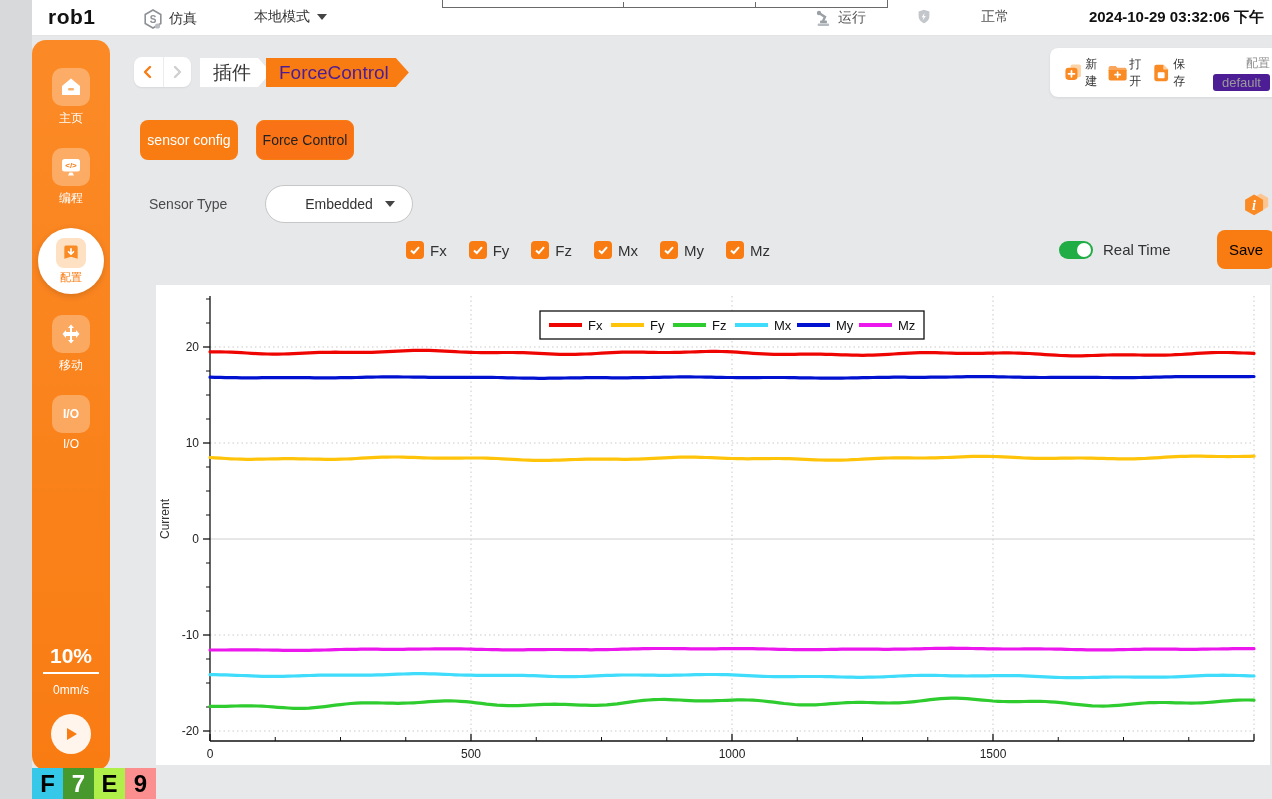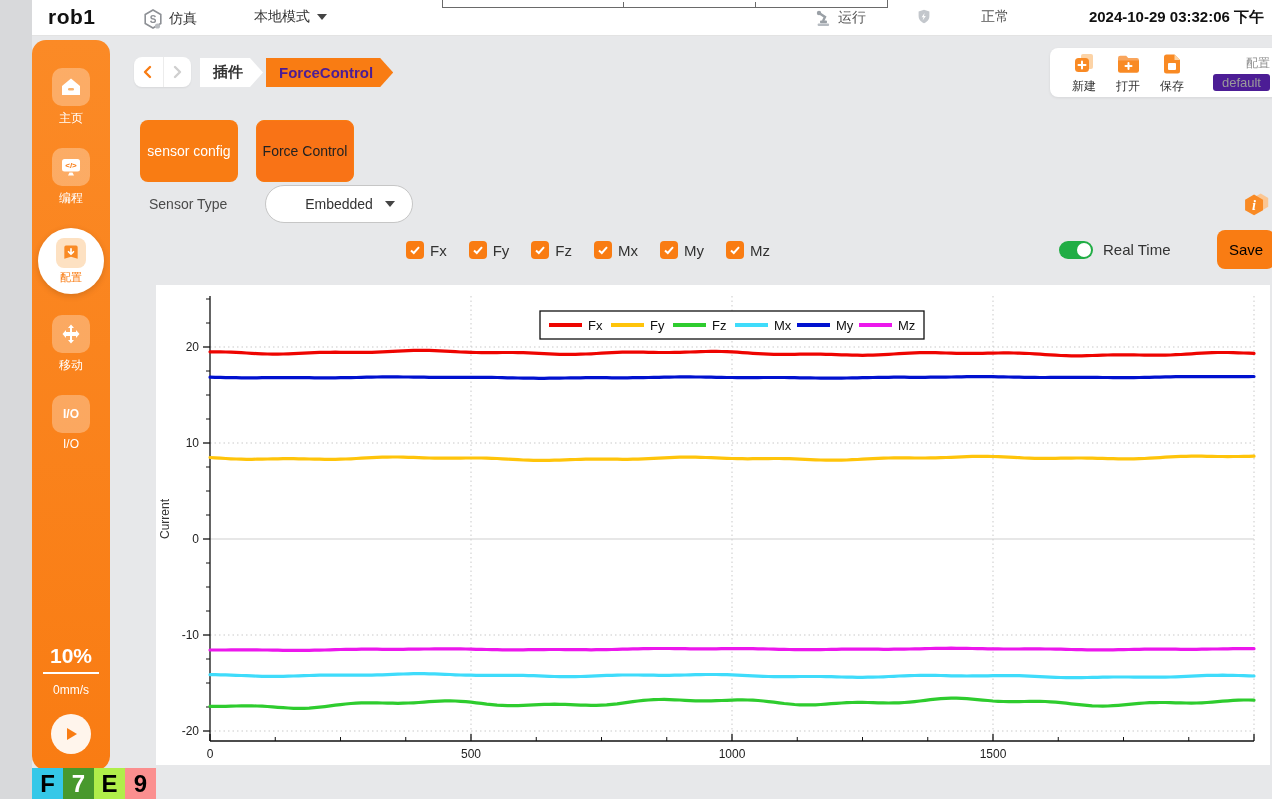--- a/index.html
+++ b/index.html
@@ -34,35 +34,35 @@
   .play-btn { width:40px; height:40px; border-radius:50%; background:rgba(255,255,255,.92); margin-top:17px; display:flex; align-items:center; justify-content:center; cursor:pointer; }
 
   
   .captcha { position:absolute; left:0; top:768px; display:flex; }
   .captcha .cell { width:31px; height:31px; font-size:24px; font-weight:bold; text-align:center; line-height:31px; }
 
   
   .nav-btns { position:absolute; left:102px; top:57px; width:57px; height:30px; background:#fff; border-radius:8px; display:flex; overflow:hidden; box-shadow:0 1px 2px rgba(0,0,0,.07); }
   .nav-half { width:50%; display:flex; align-items:center; justify-content:center; cursor:pointer; }
   .nav-half + .nav-half { border-left:1px solid #ececec; }
-  .crumb { position:absolute; top:58px; height:29px; display:flex; align-items:center; font-weight:bold; font-size:15px; padding:0 20px 0 13px; cursor:pointer;
+  .crumb { position:absolute; top:58px; height:29px; display:flex; align-items:center; font-weight:normal; font-size:19px; padding:0 20px 0 13px; cursor:pointer;
            clip-path:polygon(0 0, calc(100% - 13px) 0, 100% 50%, calc(100% - 13px) 100%, 0 100%); }
   .crumb-plugin { left:168px; background:#fff; color:#333; }
   .crumb-force { left:234px; background:var(--accent); color:#4c1d95; }
 
   
   .toolbar { position:absolute; left:1018px; top:48px; width:230px; height:49px; background:#fff; border-radius:8px;
              box-shadow:0 1px 3px rgba(0,0,0,.08); display:flex; align-items:center; padding:0 10px 0 12px; }
-  .tool-btn { width:44px; display:flex; flex-direction:column; align-items:center; gap:1px; font-size:12px; color:#333; cursor:pointer; }
+  .tool-btn { width:44px; display:flex; flex-direction:row; align-items:center; gap:1px; font-size:12px; color:#333; cursor:pointer; }
   .config-block { margin-left:auto; text-align:right; }
   .config-label { font-size:12px; color:#8d8d8d; }
   .config-value { margin-top:2px; background:#4c1d95; color:#9b9b9b; font-size:13px; padding:1px 9px; border-radius:3px; display:inline-block; }
 
   
-  .tab { position:absolute; top:120px; height:62px; border-radius:8px; display:flex; align-items:center; justify-content:center; font-size:14px; cursor:pointer; }
+  .tab { position:absolute; top:120px; height:40px; border-radius:8px; display:flex; align-items:center; justify-content:center; font-size:14px; cursor:pointer; }
   .tab-active { left:108px; width:98px; background:var(--accent); color:#fff; }
   .tab-inactive { left:224px; width:98px; background:#f97316; border:1px solid var(--accent); color:#222; }
 
   
   .sensor-label { position:absolute; left:117px; top:196px; font-size:14px; color:#4a4a4a; }
   .select { position:absolute; left:233px; top:185px; width:148px; height:38px; border:1px solid #c6c6c6; border-radius:19px; background:#fff;
             display:flex; align-items:center; justify-content:center; font-size:14px; color:#333; cursor:pointer; }
   .select .caret-down { position:absolute; right:17px; }
   .info-btn { position:absolute; left:1206px; top:187px; width:34px; height:34px; cursor:pointer; }
 

